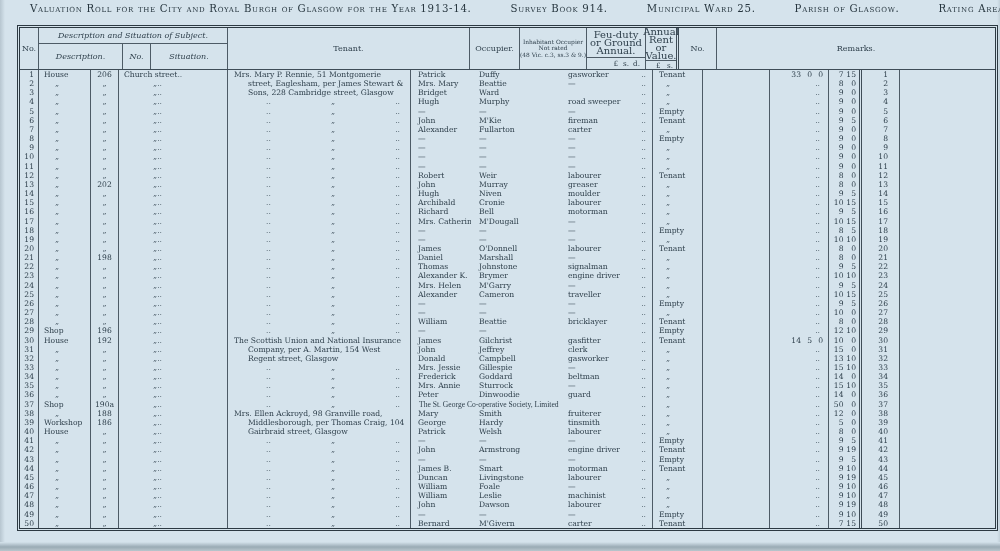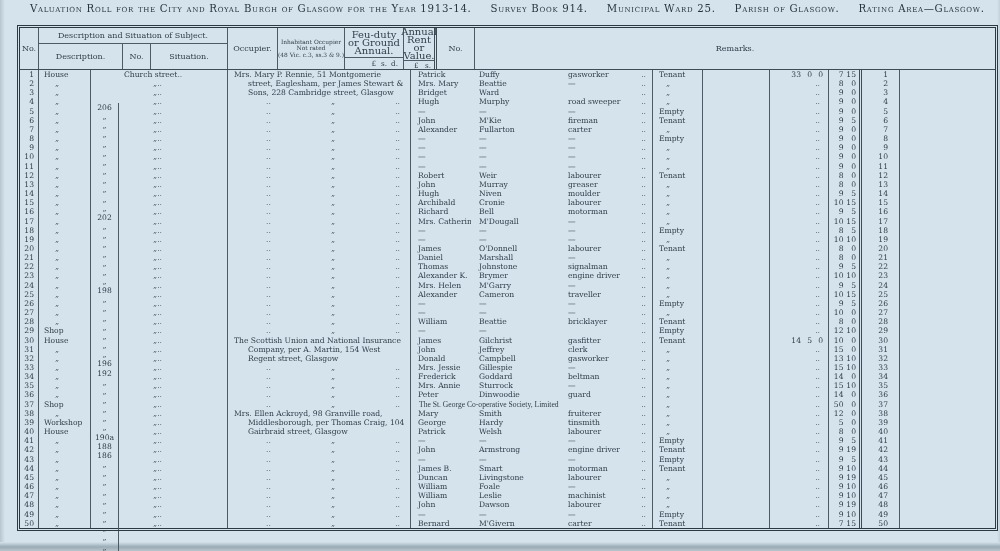--- a/index.html
+++ b/index.html
@@ -11,36 +11,36 @@
   }
   
   .edge-left{position:absolute;left:0;top:0;width:5px;height:100%;
     background:linear-gradient(to right,#b7c6d0,#d5e3ec);}
   .edge-bottom{position:absolute;left:0;bottom:0;width:100%;height:9px;
     background:linear-gradient(to bottom,#d5e3ec,#9aabb5 55%,#b9c6cd);}
   .edge-right{position:absolute;right:0;top:0;width:3px;height:100%;
     background:linear-gradient(to left,#c2d1da,#d5e3ec);}
 
   
-  .title{position:absolute;top:3px;left:30px;width:954px;display:flex;gap:19px;
+  .title{position:absolute;top:3px;left:30px;width:954px;display:flex;gap:39px;
     font-variant:small-caps;font-size:10.2px;letter-spacing:.7px;color:#27363f;
     white-space:nowrap;align-items:flex-end;}
 
   
   .tbl{position:absolute;left:19px;top:27px;width:975px;height:500px;
     border:1px solid #2c3942;outline:1px solid #2c3942;outline-offset:1px;}
 
   
   .thead{display:flex;height:41px;border-bottom:1px solid #3e4c57;font-size:8px;line-height:9px;}
   .hc{box-sizing:border-box;display:flex;align-items:center;justify-content:center;
       text-align:center;white-space:nowrap;}
   .b{border-right:1px solid #4d5b66;box-sizing:border-box;}
   .b2{border-right:3px double #3e4c57;box-sizing:border-box;}
   .no1h{width:19px;}
-  .hgroup{width:189px;display:flex;flex-direction:column;box-sizing:border-box;}
+  .hgroup{width:189px;display:flex;flex-direction:column;box-sizing:border-box;font-style:italic;}
   .hg-top{height:15px;line-height:15px;border-bottom:1px solid #4d5b66;text-align:center;}
   .hg-bot{flex:1;display:flex;}
   .hdesc{width:84px;}
   .hsn{width:28px;}
   .hsit{flex:1;}
   .proph{width:183px;}
   .tenh{width:242px;}
   .occh{width:50px;}
   .inhabh{width:67px;flex-direction:column;justify-content:center;font-size:5.9px;line-height:6.4px;}
   .feuh{width:59px;flex-direction:column;padding:0;}
@@ -54,21 +54,21 @@
   .no2h{width:38px;}
   .remh{flex:1;}
 
   
   .tbody{font-size:7.6px;}
   .row{display:flex;height:9.16px;}
   .c{box-sizing:border-box;height:100%;line-height:9.16px;white-space:nowrap;overflow:hidden;}
   .no1{width:19px;text-align:right;padding-right:4px;}
   .desc{width:52px;padding-left:5px;}
   .desc.dit{padding-left:16px;}
-  .sn{width:28px;text-align:center;margin-top:33px;}
+  .sn{width:28px;text-align:center;}
   .sit{width:109px;display:flex;justify-content:flex-start;padding:0 13px 0 5px;}
   .sit .sit-t.dit{padding-left:29px;}
   .prop{width:183px;}
   .prop .pt{display:block;}
   .pt.p1{padding-left:6px;}
   .pt.p2{padding-left:20px;}
   .prop.pd{display:flex;justify-content:space-between;padding:0 10px 0 38px;}
   .tf{width:60px;padding-left:7px;}
   .tl{width:75px;padding-left:8px;}
   .to{width:80px;padding-left:22px;}
@@ -108,20 +108,21 @@
   <div class="thead">
     <div class="hc no1h b">No.</div>
     <div class="hgroup b">
       <div class="hg-top">Description and Situation of Subject.</div>
       <div class="hg-bot">
         <div class="hc hdesc b">Description.</div>
         <div class="hc hsn b">No.</div>
         <div class="hc hsit">Situation.</div>
       </div>
     </div>
+    <div class="hc tenh b">Tenant.</div>
     <div class="hc occh b">Occupier.</div>
     <div class="hc inhabh b">
       <div>Inhabitant Occupier</div>
       <div>Not rated</div>
       <div>(48 Vic. c.3, ss.3 &amp; 9.)</div>
     </div>
     <div class="hc feuh b">
       <div class="h-lab">Feu-duty or Ground Annual.</div>
       <div class="h-units">
         <span class="fu f1">£</span>

